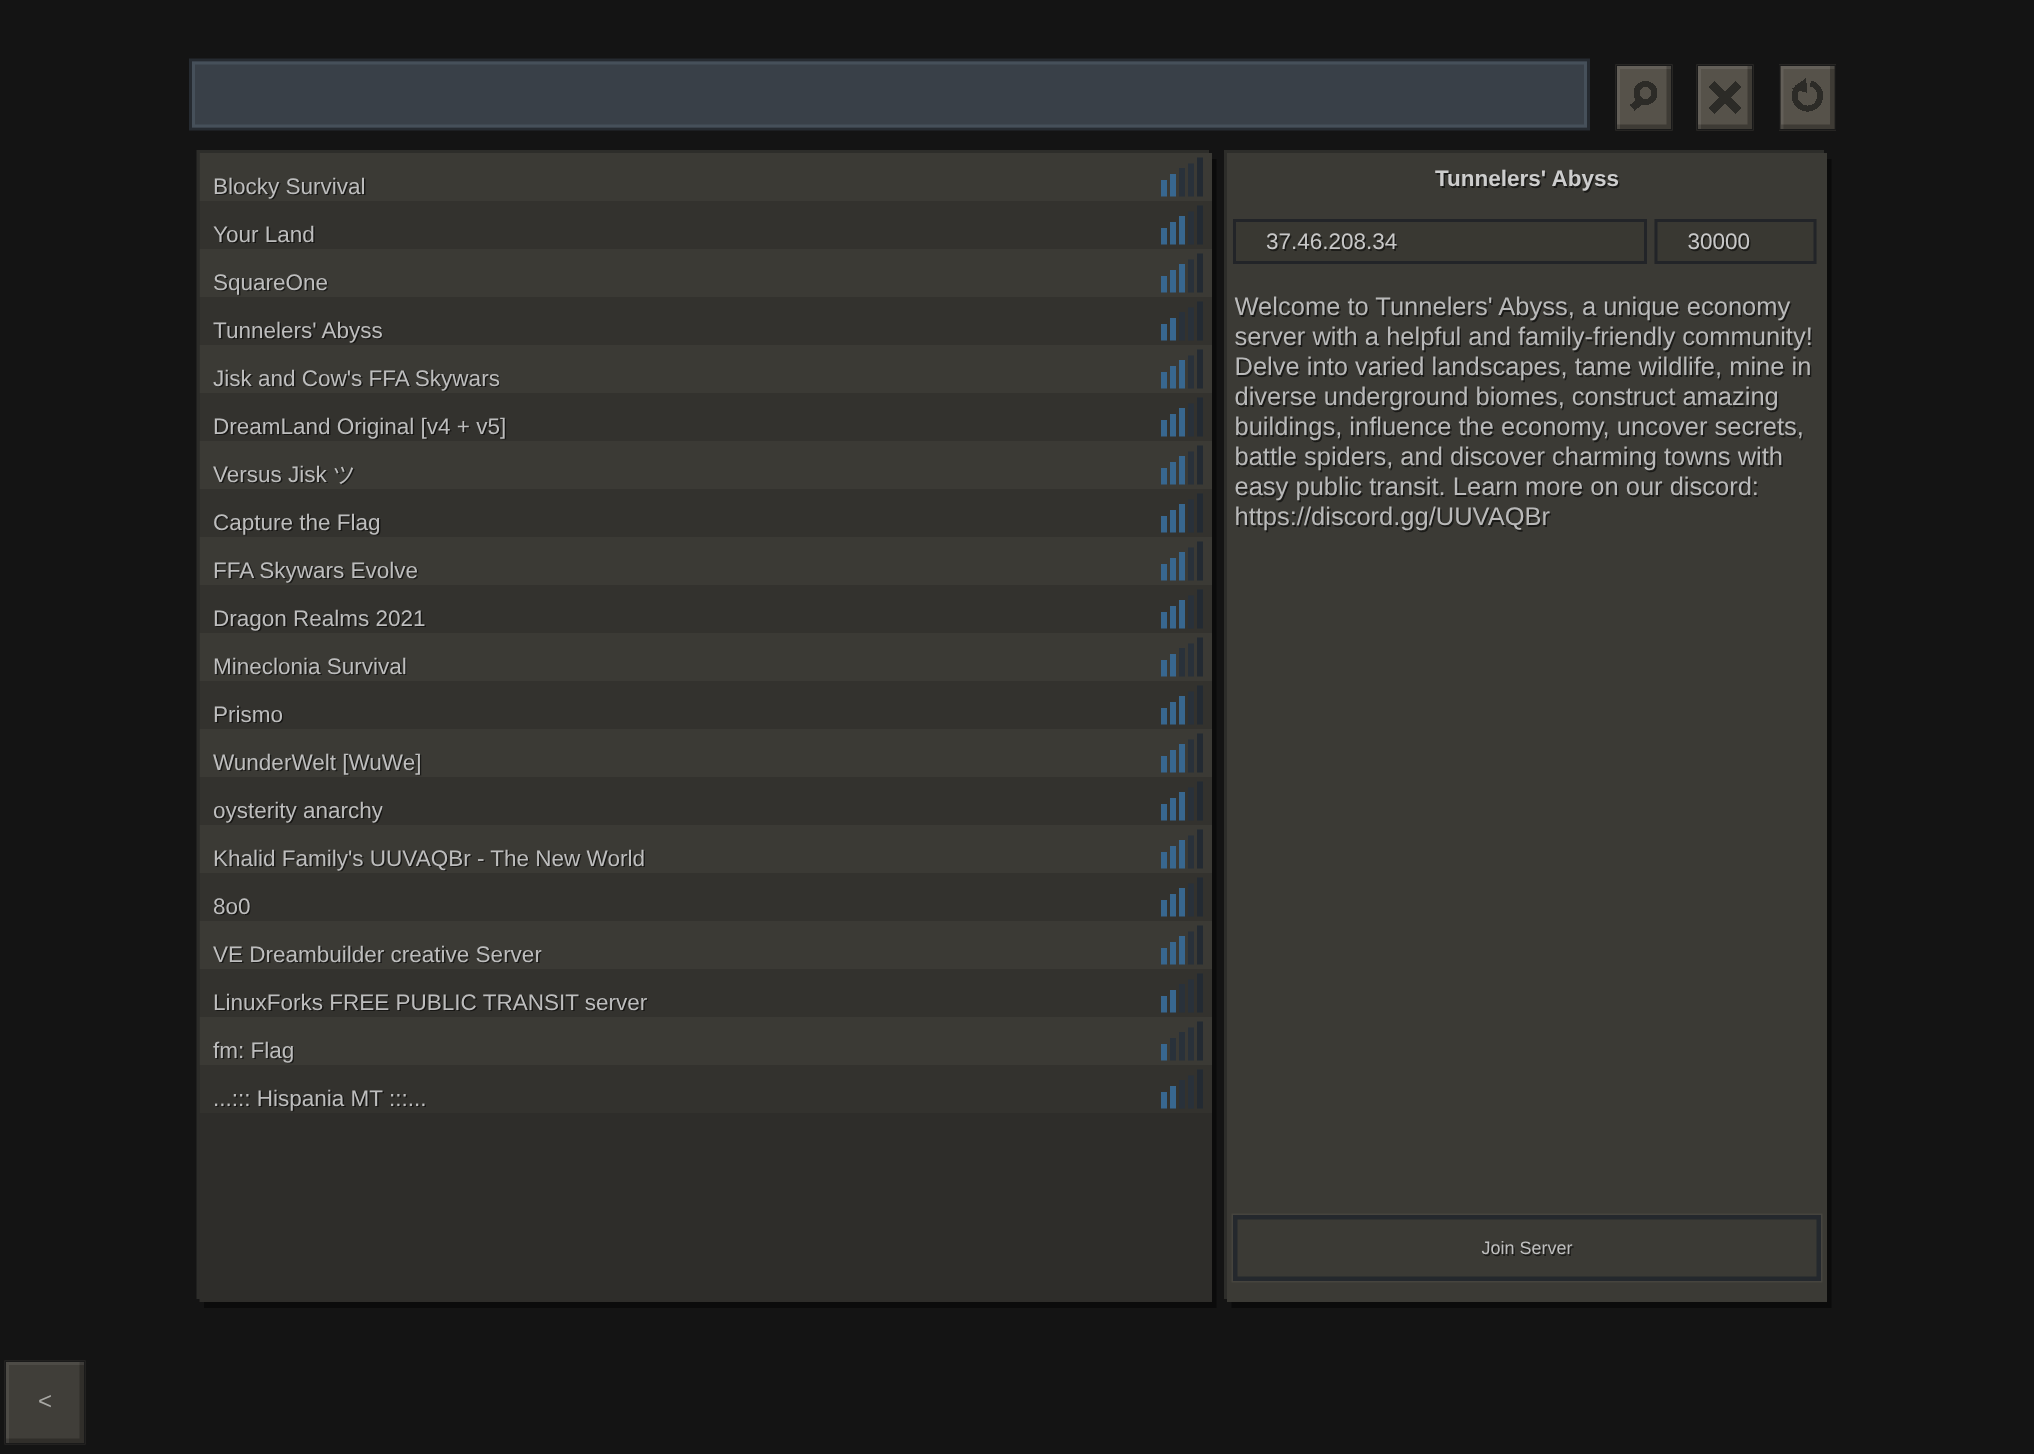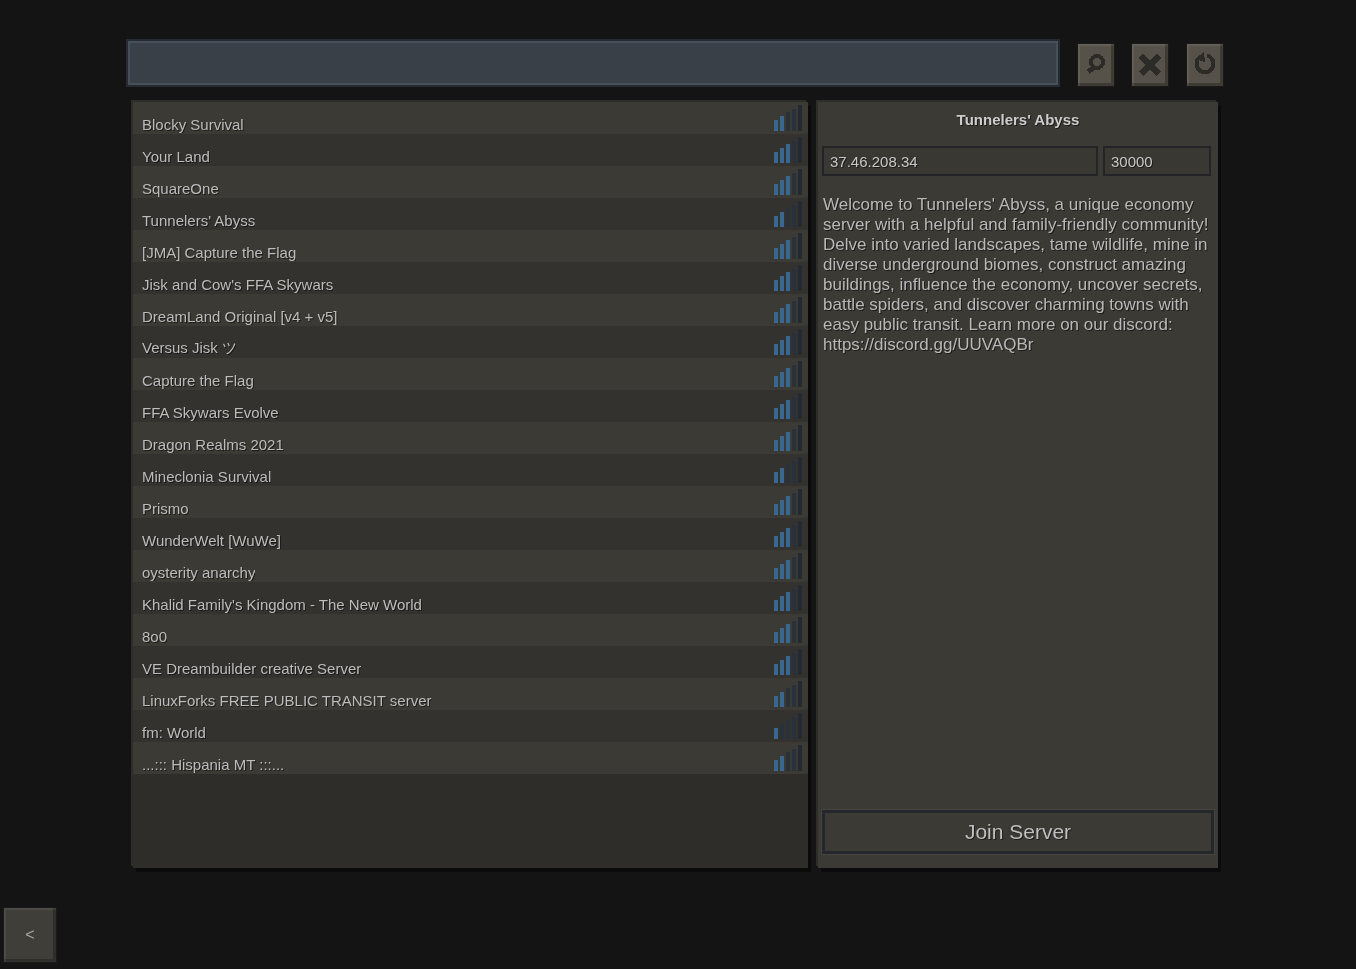--- a/index.html
+++ b/index.html
@@ -65,35 +65,35 @@
     display: flex; flex-direction: column;
   }
   .detail-title {
     text-align: center; font-weight: bold; font-size: 15px; color: #cdcdcd;
     text-shadow: 1px 1px 0 rgba(0,0,0,0.55); margin-top: 9px;
   }
   .fields { position: relative; height: 44px; margin-top: 18px; }
   .field {
     position: absolute; box-sizing: border-box; height: 30px; top: 0;
     background: #393832; border: 2px solid #222428;
-    color: #c8c8c8; font-size: 15px; padding: 0 6px; outline: none;
+    color: #c8c8c8; font-size: 15px; padding: 0 20px; outline: none;
     font-family: "Liberation Sans", sans-serif;
     text-shadow: 1px 1px 0 rgba(0,0,0,0.5);
   }
   .field.ip   { left: 4px;   width: 276px; }
   .field.port { left: 285px; width: 108px; }
   .desc {
     margin: 5px 8px 0 5px; font-size: 17px; line-height: 20px; color: #b9b9b9;
     text-shadow: 1px 1px 0 rgba(0,0,0,0.55); flex: 1; overflow: hidden;
   }
   .join-btn {
     margin: 0 4px 14px 4px; height: 44px; box-sizing: border-box;
     background: #3b3a35; border: 3px solid #24282d;
     box-shadow: 0 0 0 1px #46443e;
-    color: #bfbfbf; font-size: 21px; text-shadow: 1px 1px 0 rgba(0,0,0,0.55);
+    color: #bfbfbf; font-size: 12px; text-shadow: 1px 1px 0 rgba(0,0,0,0.55);
     cursor: pointer; font-family: "Liberation Sans", sans-serif;
   }
 
   
   .back-btn {
     position: absolute; left: 3px; top: 907px; width: 54px; height: 56px;
     background: #403e39; border: 1px solid #1a1a1a;
     box-shadow: inset 2px 2px 0 rgba(255,255,255,0.07), inset -3px -3px 0 rgba(0,0,0,0.25);
     color: #a9a9a5; font-size: 16px; cursor: pointer;
     font-family: "Liberation Sans", sans-serif;
@@ -169,30 +169,20 @@
     <span class="name">Tunnelers' Abyss</span>
     <span class="ping">
             <i class="lit"></i>
             <i class="lit"></i>
             <i></i>
             <i></i>
             <i></i>
           </span>
   </div>
         <div class="row">
-    <span class="name">[JMA] Capture the Flag</span>
-    <span class="ping">
-            <i class="lit"></i>
-            <i class="lit"></i>
-            <i class="lit"></i>
-            <i></i>
-            <i></i>
-          </span>
-  </div>
-        <div class="row">
     <span class="name">Jisk and Cow's FFA Skywars</span>
     <span class="ping">
             <i class="lit"></i>
             <i class="lit"></i>
             <i class="lit"></i>
             <i></i>
             <i></i>
           </span>
   </div>
         <div class="row">
@@ -279,21 +269,21 @@
     <span class="name">oysterity anarchy</span>
     <span class="ping">
             <i class="lit"></i>
             <i class="lit"></i>
             <i class="lit"></i>
             <i></i>
             <i></i>
           </span>
   </div>
         <div class="row">
-    <span class="name">Khalid Family's Kingdom - The New World</span>
+    <span class="name">Khalid Family's UUVAQBr - The New World</span>
     <span class="ping">
             <i class="lit"></i>
             <i class="lit"></i>
             <i class="lit"></i>
             <i></i>
             <i></i>
           </span>
   </div>
         <div class="row">
     <span class="name">8o0</span>
@@ -319,21 +309,21 @@
     <span class="name">LinuxForks FREE PUBLIC TRANSIT server</span>
     <span class="ping">
             <i class="lit"></i>
             <i class="lit"></i>
             <i></i>
             <i></i>
             <i></i>
           </span>
   </div>
         <div class="row">
-    <span class="name">fm: World</span>
+    <span class="name">fm: Flag</span>
     <span class="ping">
             <i class="lit"></i>
             <i></i>
             <i></i>
             <i></i>
             <i></i>
           </span>
   </div>
         <div class="row">
     <span class="name">...::: Hispania MT :::...</span>

